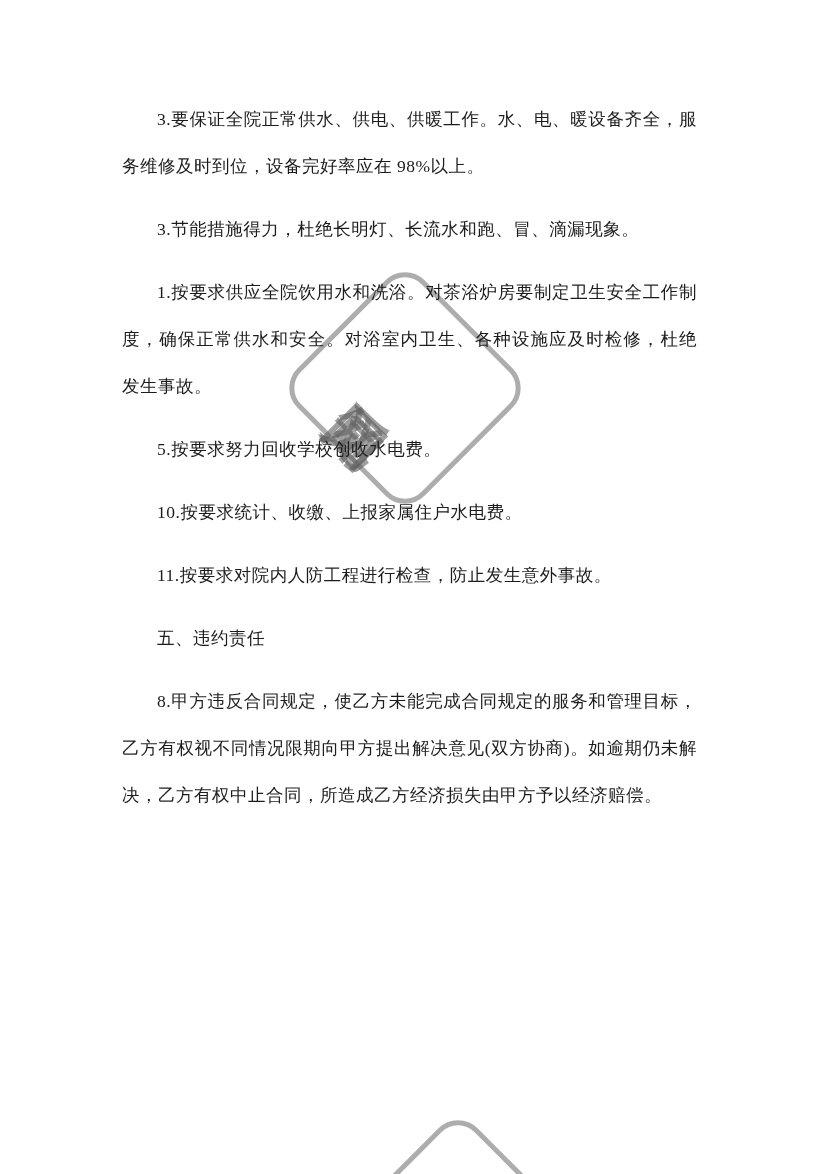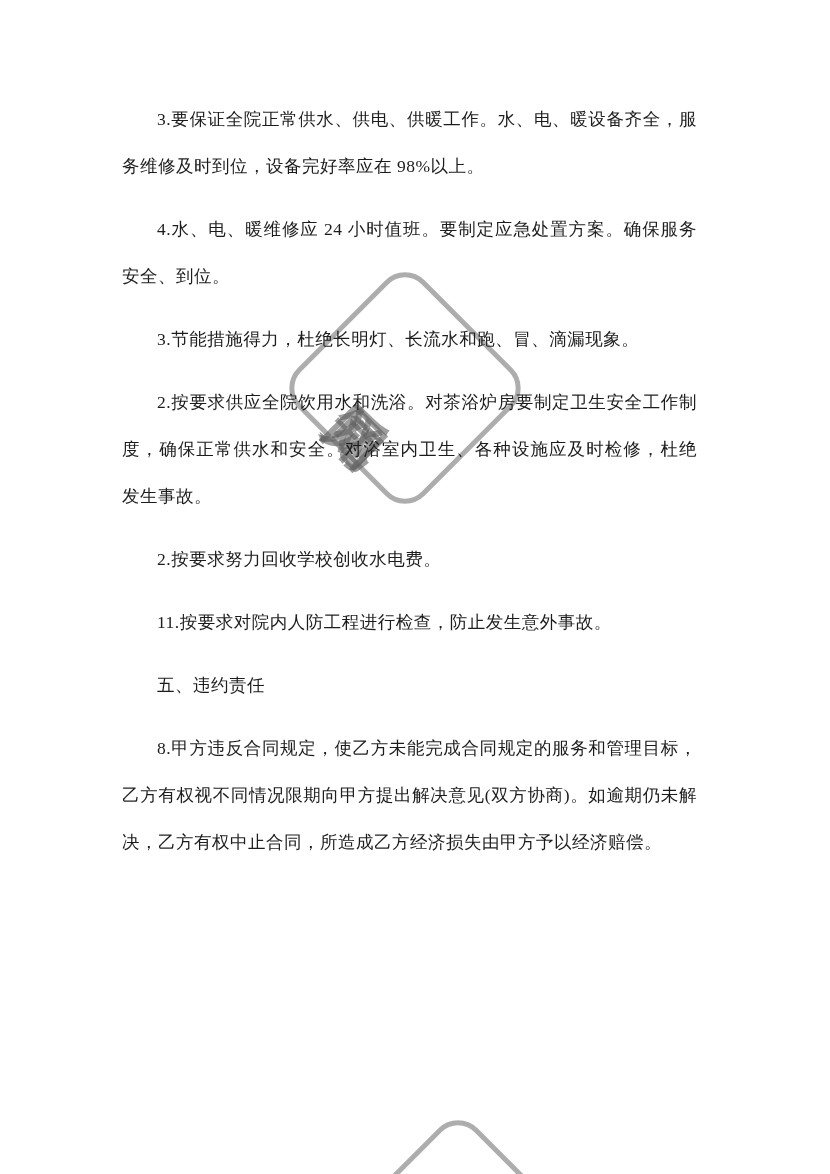--- a/index.html
+++ b/index.html
@@ -91,20 +91,20 @@
 </div>
 
 <div class="watermark wm-bottom">
   <div class="wm-box">
     
   </div>
 </div>
 
 <div class="page">
   <p class="para">3.要保证全院正常供水、供电、供暖工作。水、电、暖设备齐全，服务维修及时到位，设备完好率应在 98%以上。</p>
-  <p class="para">4.水、电、暖维修应 24 小时值班。要制定应急处置方案。确保服务安全、到位。</p>
   <p class="para">3.节能措施得力，杜绝长明灯、长流水和跑、冒、滴漏现象。</p>
-  <p class="para">2.按要求供应全院饮用水和洗浴。对茶浴炉房要制定卫生安全工作制度，确保正常供水和安全。对浴室内卫生、各种设施应及时检修，杜绝发生事故。</p>
-  <p class="para">2.按要求努力回收学校创收水电费。</p>
+  <p class="para">1.按要求供应全院饮用水和洗浴。对茶浴炉房要制定卫生安全工作制度，确保正常供水和安全。对浴室内卫生、各种设施应及时检修，杜绝发生事故。</p>
+  <p class="para">5.按要求努力回收学校创收水电费。</p>
+  <p class="para">10.按要求统计、收缴、上报家属住户水电费。</p>
   <p class="para">11.按要求对院内人防工程进行检查，防止发生意外事故。</p>
   <p class="para">五、违约责任</p>
   <p class="para">8.甲方违反合同规定，使乙方未能完成合同规定的服务和管理目标，乙方有权视不同情况限期向甲方提出解决意见(双方协商)。如逾期仍未解决，乙方有权中止合同，所造成乙方经济损失由甲方予以经济赔偿。</p>
 </div>
 
 </body></html>

